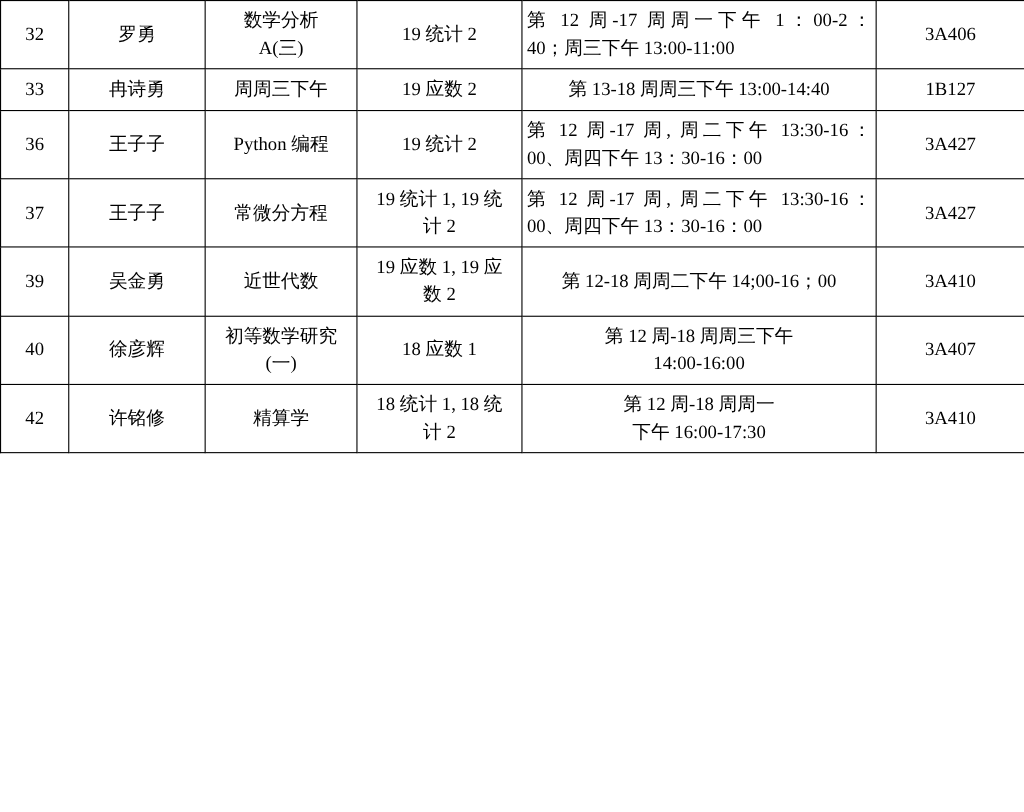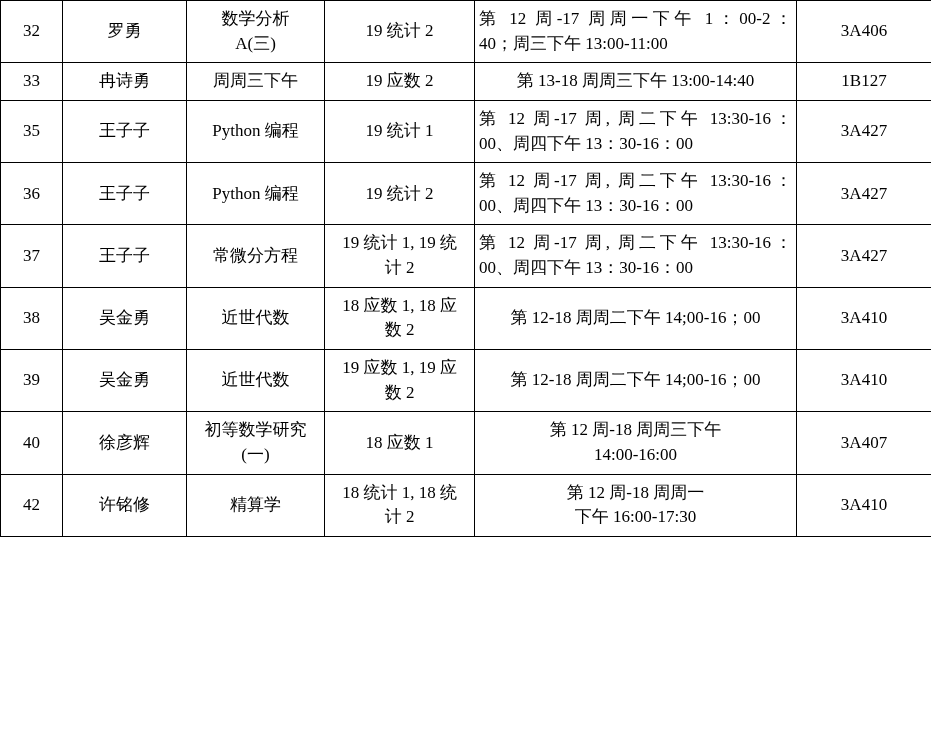--- a/index.html
+++ b/index.html
@@ -102,35 +102,20 @@
           </td>
           <td class="class">
             <span class="rowline">19 应数 2</span>
           </td>
           <td class="time">
             <span class="rowline">第 13-18 周周三下午 13:00-14:40</span>
           </td>
           <td class="room">1B127</td>
         </tr>
         <tr>
-          <td class="index">35</td>
-          <td class="teacher">王子子</td>
-          <td class="course">
-            <span class="rowline">Python 编程</span>
-          </td>
-          <td class="class">
-            <span class="rowline">19 统计 1</span>
-          </td>
-          <td class="time just">
-            <span class="rowline" style="text-align-last: justify;">第 12 周-17 周, 周二下午 13:30-16：</span>
-            <span class="rowline" style="text-align-last: left;">00、周四下午 13：30-16：00</span>
-          </td>
-          <td class="room">3A427</td>
-        </tr>
-        <tr>
           <td class="index">36</td>
           <td class="teacher">王子子</td>
           <td class="course">
             <span class="rowline">Python 编程</span>
           </td>
           <td class="class">
             <span class="rowline">19 统计 2</span>
           </td>
           <td class="time just">
             <span class="rowline" style="text-align-last: justify;">第 12 周-17 周, 周二下午 13:30-16：</span>
@@ -146,35 +131,20 @@
           </td>
           <td class="class">
             <span class="rowline">19 统计 1, 19 统</span>
             <span class="rowline">计 2</span>
           </td>
           <td class="time just">
             <span class="rowline" style="text-align-last: justify;">第 12 周-17 周, 周二下午 13:30-16：</span>
             <span class="rowline" style="text-align-last: left;">00、周四下午 13：30-16：00</span>
           </td>
           <td class="room">3A427</td>
-        </tr>
-        <tr>
-          <td class="index">38</td>
-          <td class="teacher">吴金勇</td>
-          <td class="course">
-            <span class="rowline">近世代数</span>
-          </td>
-          <td class="class">
-            <span class="rowline">18 应数 1, 18 应</span>
-            <span class="rowline">数 2</span>
-          </td>
-          <td class="time">
-            <span class="rowline">第 12-18 周周二下午 14;00-16；00</span>
-          </td>
-          <td class="room">3A410</td>
         </tr>
         <tr>
           <td class="index">39</td>
           <td class="teacher">吴金勇</td>
           <td class="course">
             <span class="rowline">近世代数</span>
           </td>
           <td class="class">
             <span class="rowline">19 应数 1, 19 应</span>
             <span class="rowline">数 2</span>

